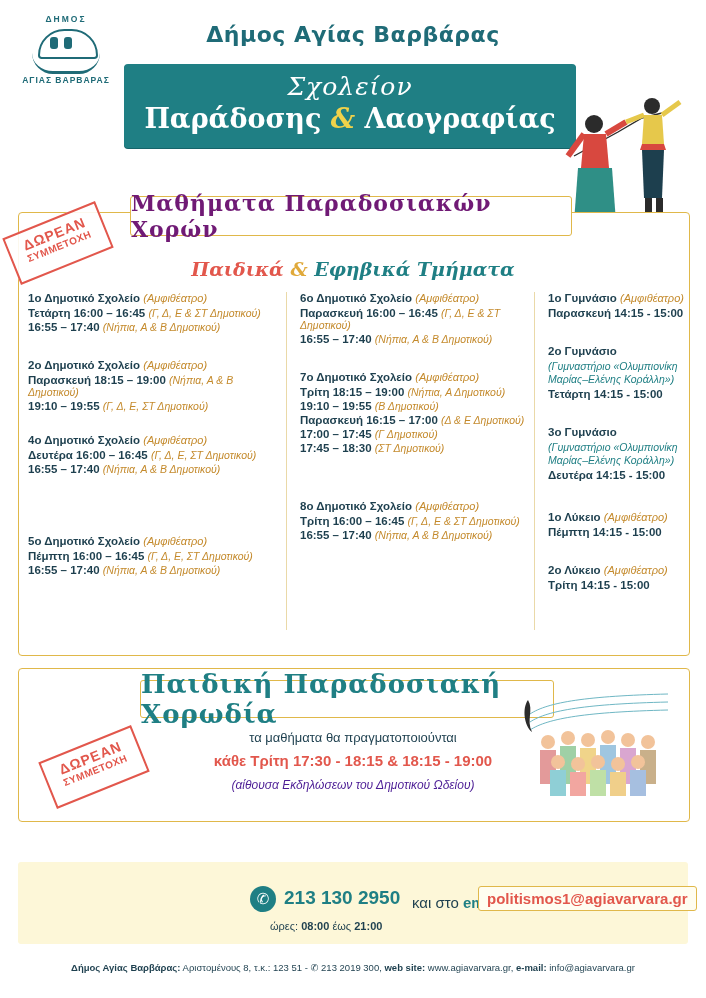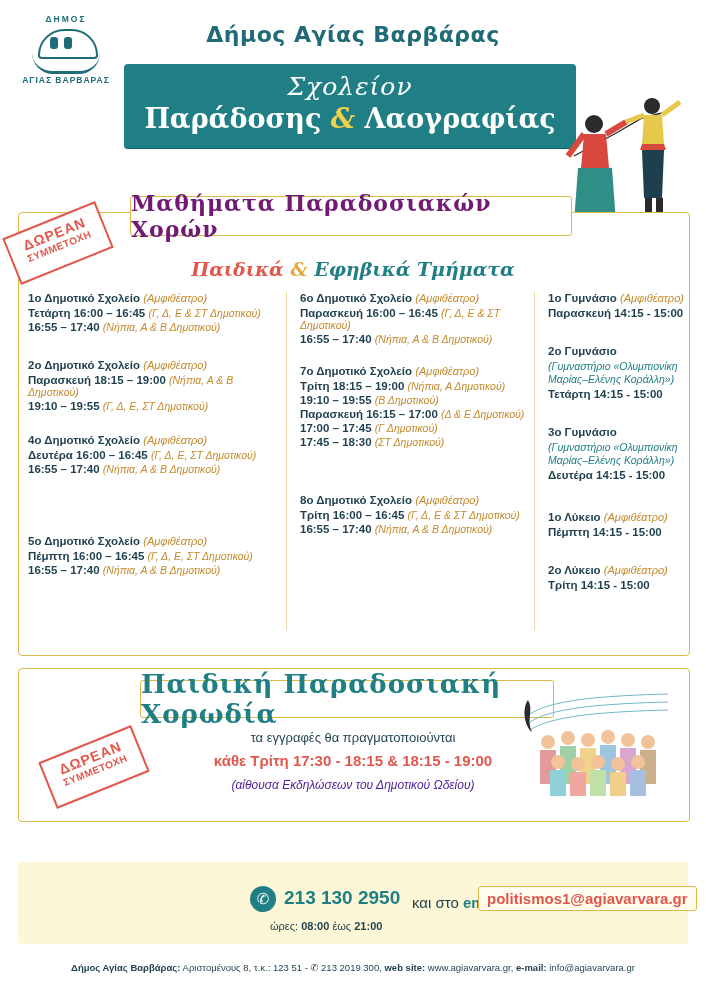--- a/index.html
+++ b/index.html
@@ -299,21 +299,21 @@
 
     <div class="col c2">
       <div class="school">
         <div class="name"><span>6ο Δημοτικό Σχολείο</span>
           <span class="venue">(Αμφιθέατρο)</span></div>
         <div class="row"><span>Παρασκευή 16:00 – 16:45</span>
           <span class="grp">(Γ, Δ, Ε &amp; ΣΤ Δημοτικού)</span></div>
         <div class="row"><span>16:55 – 17:40</span>
           <span class="grp">(Νήπια, Α &amp; Β Δημοτικού)</span></div>
       </div>
-      <div class="school" style="margin-top:20px">
+      <div class="school" style="margin-top:26px">
         <div class="name"><span>7ο Δημοτικό Σχολείο</span>
           <span class="venue">(Αμφιθέατρο)</span></div>
         <div class="row"><span>Τρίτη 18:15 – 19:00</span>
           <span class="grp">(Νήπια, Α Δημοτικού)</span></div>
         <div class="row"><span>19:10 – 19:55</span>
           <span class="grp">(Β Δημοτικού)</span></div>
         <div class="row"><span>Παρασκευή 16:15 – 17:00</span>
           <span class="grp">(Δ &amp; Ε Δημοτικού)</span></div>
         <div class="row"><span>17:00 – 17:45</span>
           <span class="grp">(Γ Δημοτικού)</span></div>
@@ -356,21 +356,21 @@
           <span class="venue">(Αμφιθέατρο)</span></div>
         <div class="row"><span>Τρίτη 14:15 - 15:00</span></div>
       </div>
     </div>
   </div>
 
   <div class="frame2"></div>
   <div class="choir-title-box">
     <span>Παιδική Παραδοσιακή Χορωδία</span>
   </div>
-  <div class="choir-l1">τα εγγραφές θα πραγματοποιούνται</div>
+  <div class="choir-l1">τα μαθήματα θα πραγματοποιούνται</div>
   <div class="choir-l2">κάθε Τρίτη 17:30 - 18:15 &amp; 18:15 - 19:00</div>
   <div class="choir-l3">(αίθουσα Εκδηλώσεων του Δημοτικού Ωδείου)</div>
 
   <div class="stamp" id="stamp2">
     <div class="s1">ΔΩΡΕΑΝ</div>
     <div class="s2">ΣΥΜΜΕΤΟΧΗ</div>
   </div>
 
   <svg class="choir-art" viewBox="0 0 160 130">
     <g stroke="#6fb7c4" stroke-width="1" fill="none">

